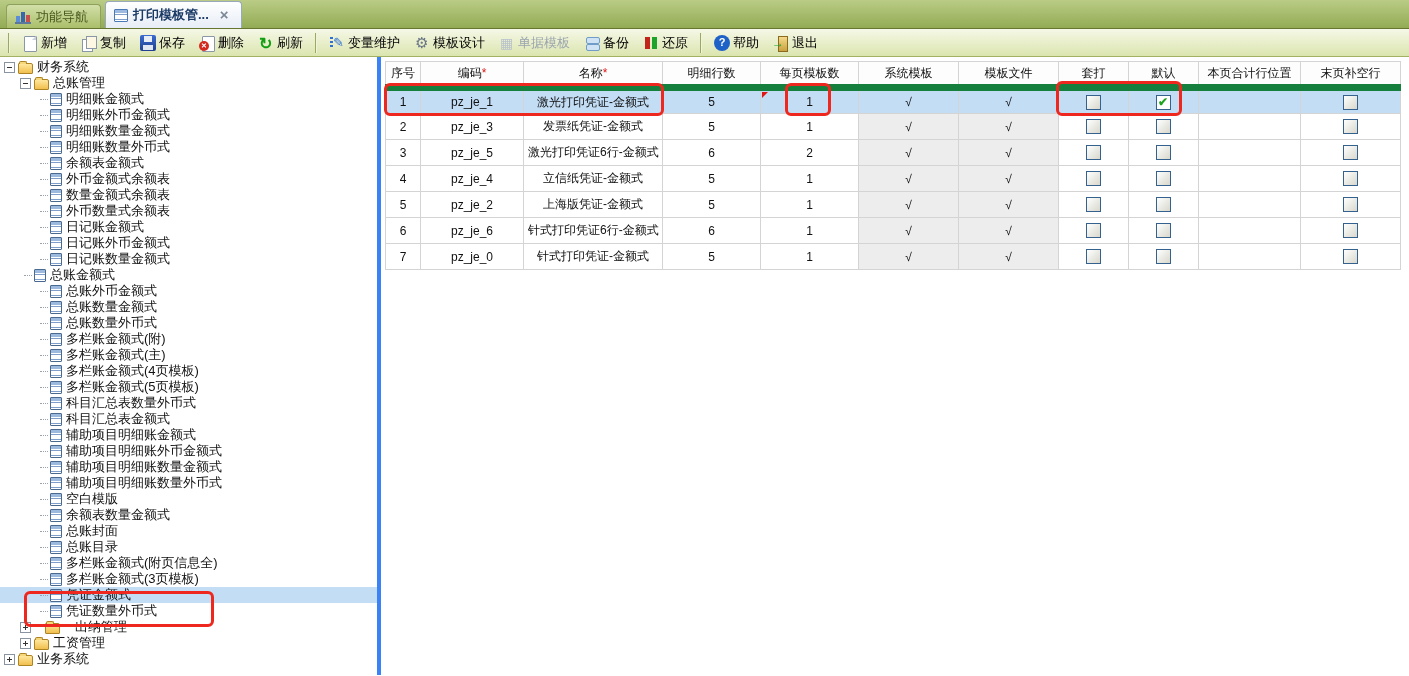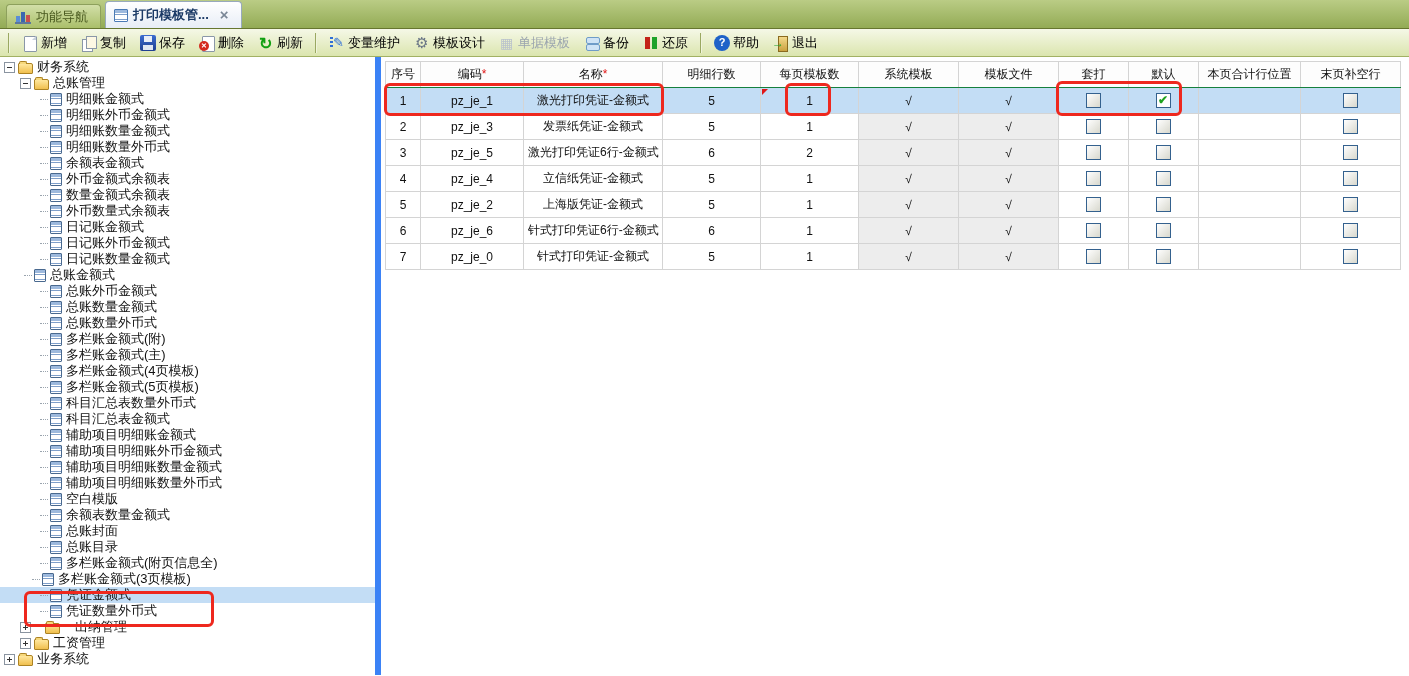--- a/index.html
+++ b/index.html
@@ -62,40 +62,40 @@
   .ic-restore::before { content:""; position:absolute; left:2px; top:2px; width:5px; height:12px; background:#c32418; }
   .ic-restore::after  { content:""; position:absolute; left:9px; top:2px; width:5px; height:12px; background:#1ea32a; }
   .ic-help { background:#1e62c8; border-radius:50%; }
   .ic-help::before { content:"?"; position:absolute; left:0; right:0; top:1px; color:#fff; font-weight:bold; font-size:11px; text-align:center; }
   .ic-exit::before { content:""; position:absolute; right:1px; top:1px; width:8px; height:14px;
                      background:linear-gradient(#f3d98a,#caa23f); border:1px solid #8a6a1f; }
   .ic-exit::after { content:"\2192"; position:absolute; left:-1px; top:1px; color:#1ea32a; font-size:12px; font-weight:bold; }
 
   
   .content { position:relative; display:flex; height:618px; }
-  .tree-panel { width:381px; border-right:6px solid #3b82f6; overflow:hidden; padding-top:2px; background:#fff;text-align:right; }
+  .tree-panel { width:381px; border-right:4px solid #3b82f6; overflow:hidden; padding-top:2px; background:#fff;text-align:right; }
   .tree-row { height:16px; display:flex; align-items:center; white-space:nowrap; cursor:pointer; font-size:13px; }
   .tree-row.selected { background:#c3ddf5; }
   .expand-box { width:11px; height:11px; background:#fff; border:1px solid #8a94a0; position:relative; flex:0 0 auto; margin-right:3px; }
   .expand-box::before { content:""; position:absolute; left:2px; top:4px; width:5px; height:1px; background:#333; }
   .expand-box.plus::after { content:""; position:absolute; left:4px; top:2px; width:1px; height:5px; background:#333; }
   .folder-ic { width:15px; height:11px; position:relative; flex:0 0 auto; margin-right:4px; margin-top:2px;
                background:linear-gradient(#ffe79c,#f0bf4e); border:1px solid #ad8323; border-radius:1px 2px 1px 1px; }
   .folder-ic::before { content:""; position:absolute; top:-3px; left:0; width:6px; height:2px; background:#f6d87c;
                        border:1px solid #ad8323; border-bottom:none; border-radius:2px 2px 0 0; }
   .doc-ic { width:12px; height:13px; flex:0 0 auto; margin-right:4px; background:#fff; border:1px solid #49698f; border-radius:1px;
             background-image:linear-gradient(#9db9dd 0 3px, transparent 3px),
             repeating-linear-gradient(to bottom, transparent 0 4px, #7f9fca 4px 5px); }
   .stub { width:8px; height:1px; border-top:1px dotted #9aa4ae; flex:0 0 auto; margin-right:2px; }
 
   
   .table-panel { flex:1; padding:4px 0 0 4px; background:#fff; overflow:hidden; }
   table.grid { border-collapse:collapse; table-layout:fixed; width:1015px; }
   table.grid th, table.grid td { border:1px solid #d4d4d4; height:26px; padding:0 4px; overflow:hidden; white-space:nowrap; }
-  table.grid th { background:#fdfdfd; border-bottom:1px solid #15803d; font-weight:normal; text-align:center; }
+  table.grid th { background:#fdfdfd; border-bottom:7px solid #15803d; font-weight:normal; text-align:center; }
   table.grid td { text-align:center; }
   td.al { text-align:left; }
   td.gray { background:#ededed; }
   tr.sel td { background:#c3ddf5 !important; }
   .req { color:#e01616; }
   .cbox { width:15px; height:15px; margin:0 auto; border:1px solid #34618e; background:linear-gradient(135deg,#ffffff,#d8d8cd);
           position:relative; cursor:pointer; }
   .cbox.checked { background:#fff; }
   .cbox.checked::after { content:"\2714"; position:absolute; left:1px; top:-1px; color:#1fa31f; font-size:12px; font-weight:bold; }
   td.edited { position:relative; }
@@ -336,21 +336,21 @@
         <div class="tree-row" style="padding-left: 40px;">
           <span class="stub"></span>
           <span class="doc-ic"></span>
           <span>总账目录</span>
         </div>
         <div class="tree-row" style="padding-left: 40px;">
           <span class="stub"></span>
           <span class="doc-ic"></span>
           <span>多栏账金额式(附页信息全)</span>
         </div>
-        <div class="tree-row" style="padding-left: 32px;">
+        <div class="tree-row" style="padding-left: 40px;">
           <span class="stub"></span>
           <span class="doc-ic"></span>
           <span>多栏账金额式(3页模板)</span>
         </div>
         <div class="tree-row selected" style="padding-left: 40px;">
           <span class="stub"></span>
           <span class="doc-ic"></span>
           <span>凭证金额式</span>
         </div>
         <div class="tree-row" style="padding-left: 40px;">

